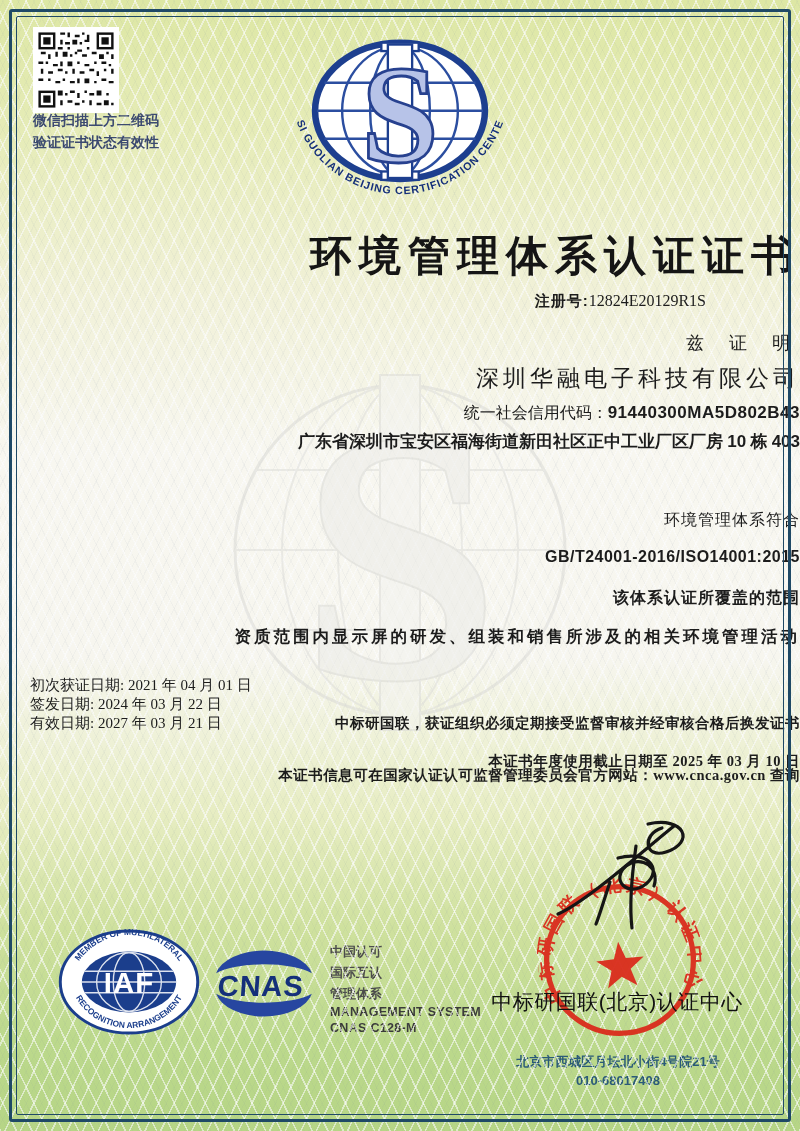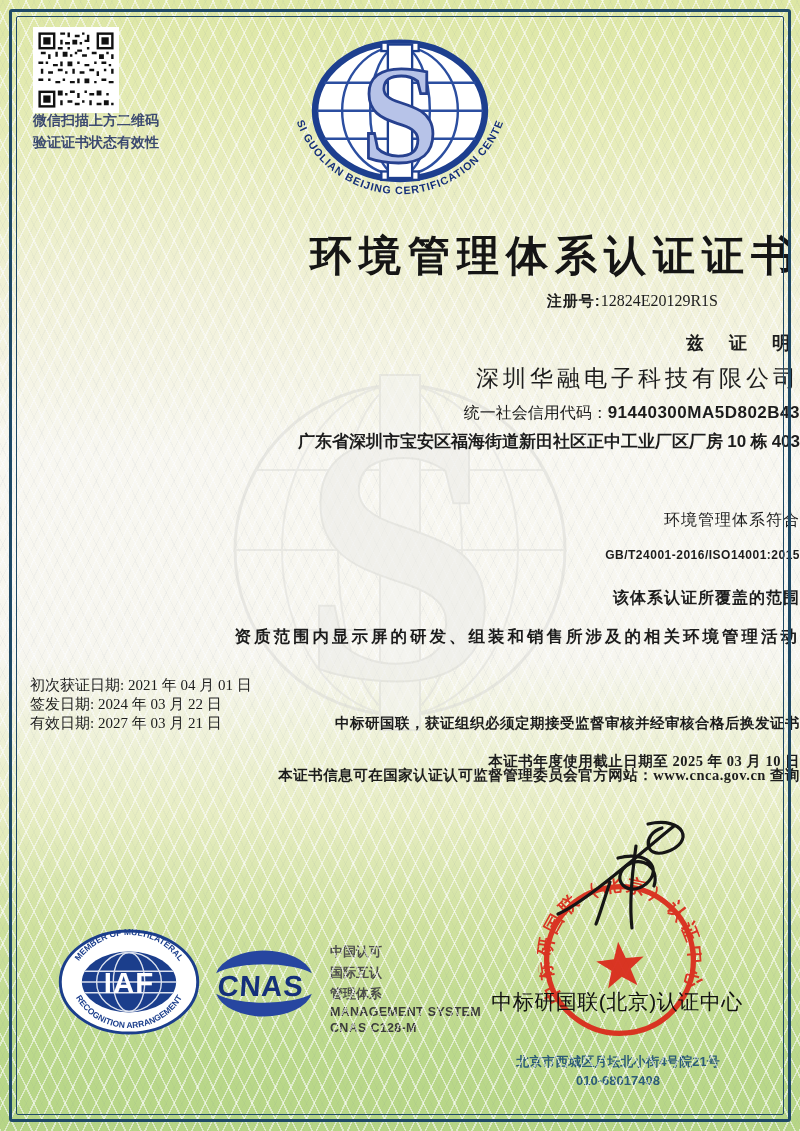--- a/index.html
+++ b/index.html
@@ -27,33 +27,33 @@
   .serif{font-family:"Liberation Serif","DejaVu Serif",serif;}
 
   .qr{left:33px;top:27px;width:86px;height:86px;background:#fff;padding:3px;box-sizing:border-box;}
   .qr svg{width:100%;height:100%;display:block;}
   .qr-cap{left:16px;width:160px;text-align:center;font-size:14px;font-weight:bold;color:#3c4a70;}
   .qr-cap1{top:112px;} .qr-cap2{top:134px;}
 
   .csi-logo{left:283px;top:38px;width:234px;height:168px;}
 
   .title{top:228px;font-size:42px;font-weight:bold;letter-spacing:7px;color:#151515;}
-  .reg{top:292px;right:82px;position:absolute;font-size:15px;text-align:left;}
+  .reg{top:292px;right:94px;position:absolute;font-size:15px;text-align:left;}
   .reg .lbl{font-weight:bold;letter-spacing:1px;}
   .reg .num{font-family:"Liberation Serif","DejaVu Serif",serif;font-size:16px;}
 
-  .statement{top:331px;font-size:18px;font-weight:bold;letter-spacing:10px;margin-left:21px;}
+  .statement{top:331px;font-size:18px;font-weight:normal;letter-spacing:10px;margin-left:21px;}
   .company{top:363px;font-size:23px;letter-spacing:4px;}
   .credit{top:403px;font-size:16px;}
   .credit .val{font-weight:bold;font-size:17px;letter-spacing:.5px;}
   .addr{top:430px;font-size:17px;font-family:"Liberation Serif","DejaVu Serif",serif;font-weight:bold;}
   .addr .b{font-family:"Liberation Sans",sans-serif;font-weight:bold;}
 
   .conform{top:510px;font-size:16px;font-weight:normal;letter-spacing:1px;}
-  .standard{top:548px;font-size:12px;font-weight:bold;letter-spacing:.5px;margin-left:26px;}
+  .standard{top:548px;font-size:16px;font-weight:bold;letter-spacing:.5px;margin-left:26px;}
   .scope-head{top:588px;font-size:16px;font-weight:bold;letter-spacing:1px;}
   .scope{top:626px;font-size:16.5px;font-weight:bold;letter-spacing:3px;}
 
   .dates{top:676px;left:30px;right:26px;position:absolute;display:flex;justify-content:space-between;
          font-size:15px;font-family:"Liberation Serif","DejaVu Serif",serif;flex-direction:column;}
   .notes{font-family:"Liberation Serif","DejaVu Serif",serif;font-weight:bold;font-size:14.5px;letter-spacing:.5px;}
   .n1{top:714px;} .n2{top:741px;margin-top:11px;} .n3{top:766px;}
 
   .watermark{left:195px;top:360px;width:410px;height:400px;opacity:.55;z-index:1;pointer-events:none;}
 

